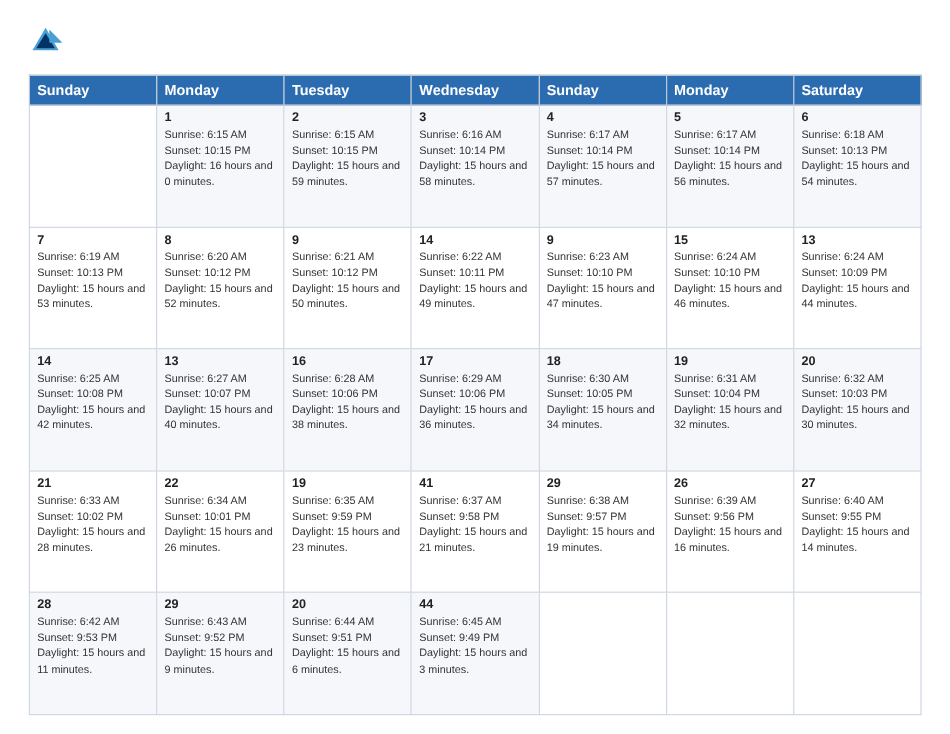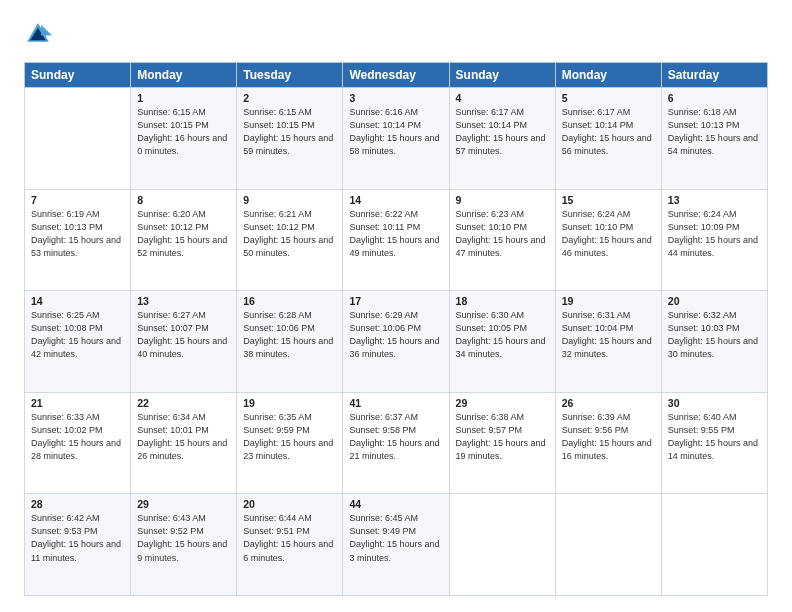--- a/index.html
+++ b/index.html
@@ -235,21 +235,21 @@
           </td>
           <td>
             <span class="day-num">29</span>
             <div class="cell-text">Sunrise: 6:38 AM<br>Sunset: 9:57 PM<br>Daylight: 15 hours and 19 minutes.</div>
           </td>
           <td>
             <span class="day-num">26</span>
             <div class="cell-text">Sunrise: 6:39 AM<br>Sunset: 9:56 PM<br>Daylight: 15 hours and 16 minutes.</div>
           </td>
           <td>
-            <span class="day-num">30</span>
+            <span class="day-num">27</span>
             <div class="cell-text">Sunrise: 6:40 AM<br>Sunset: 9:55 PM<br>Daylight: 15 hours and 14 minutes.</div>
           </td>
         </tr>
         <tr>
           <td>
             <span class="day-num">28</span>
             <div class="cell-text">Sunrise: 6:42 AM<br>Sunset: 9:53 PM<br>Daylight: 15 hours and 11 minutes.</div>
           </td>
           <td>
             <span class="day-num">29</span>

